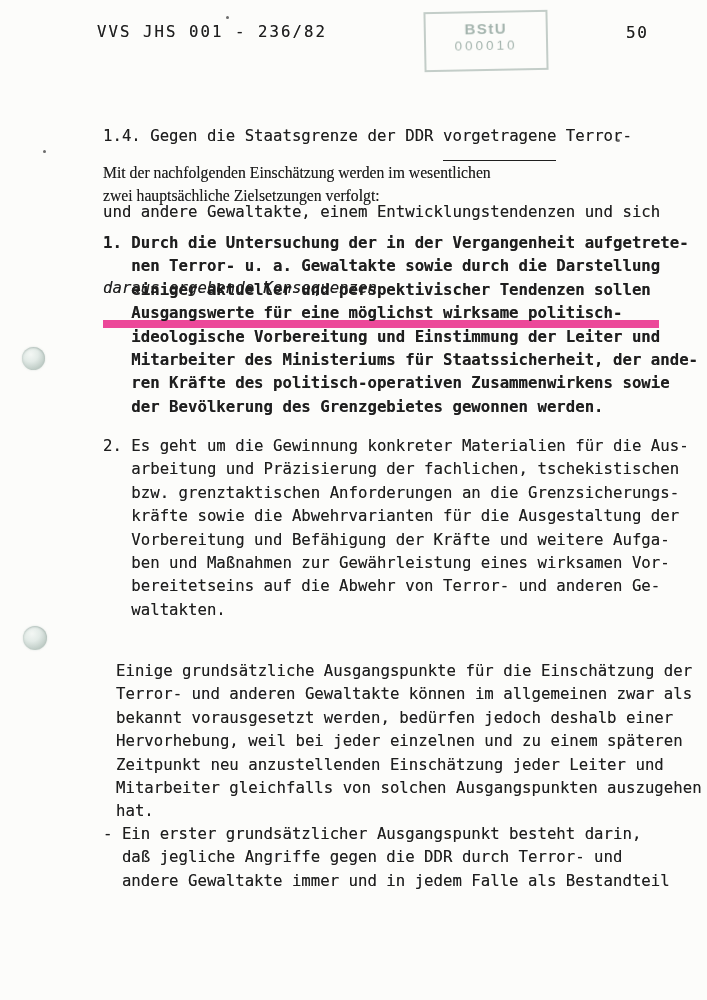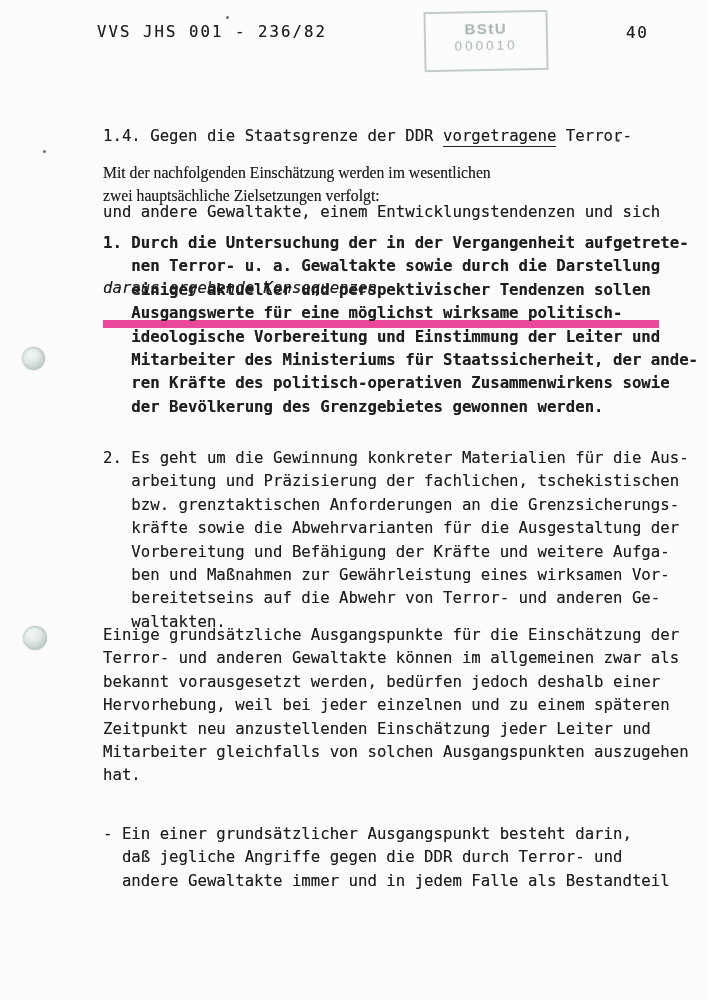--- a/index.html
+++ b/index.html
@@ -33,30 +33,30 @@
   .stamp-num { font-size:13.5px; letter-spacing:3px; margin-top:1px; }
 
   .heading {
     position:absolute; left:103px; top:72px;
     font-size:15.7px; line-height:25.4px; white-space:pre;
   }
   .h-line3 {
     display:inline-block; width:556px;
     border-bottom:8px solid #ec4899; padding-bottom:19px;font-style:italic;
   }
-  .u { border-bottom:1.6px solid #1f1f1f; padding-bottom:1px; }
+  .u { border-bottom:1.6px solid #1f1f1f; padding-bottom:15px; }
 
   .block {
     position:absolute; left:103px;
     font-size:15.7px; line-height:23.4px; white-space:pre;
   }
   #p-intro      { top:161px;font-family:Liberation Serif, serif; }
   #p-item1      { top:231px;font-weight:bold; }
-  #p-item2      { top:446px; }
-  #p-principles { top:623px; }
+  #p-item2      { top:434px; }
+  #p-principles { top:659px;margin-left:13px; }
   #p-first      { top:822px; }
 
   .punch {
     position:absolute; border-radius:50%;
     background:radial-gradient(circle at 38% 32%, #f3f7f4 0%, #e3ebe7 35%, #bfccc6 72%, #cdd8d3 100%);
     box-shadow:inset 0 1px 2px rgba(120,140,132,0.45), 0 0 2px rgba(150,170,162,0.35);
   }
   #punch-top    { left:22px; top:347px; width:23px; height:23px; }
   #punch-bottom { left:23px; top:626px; width:24px; height:24px; }
 
@@ -65,21 +65,21 @@
   #speck-2 { left:43px;  top:150px; width:3px; height:3px; }
   #speck-3 { left:616px; top:139px; width:4px; height:3px; }
 </style>
 </head>
 <body>
 
 <div class="page">
 
   <div class="header-left txt">VVS JHS 001 - 236/82</div>
 
-  <div class="page-num txt">40</div>
+  <div class="page-num txt">50</div>
 
   <div class="stamp">
     <div class="stamp-org">BStU</div>
     <div class="stamp-num">000010</div>
   </div>
 
   <div class="heading txt">
     <div><span>1.4. Gegen die Staatsgrenze der DDR </span><span class="u">vorgetragene</span><span> Terror-</span></div>
     <div>und andere Gewaltakte, einem Entwicklungstendenzen und sich</div>
     <div><span class="h-line3">daraus ergebende Konsequenzen</span></div>
@@ -107,21 +107,21 @@
    waltakten.</div>
 
   <div class="block txt" id="p-principles">Einige grundsätzliche Ausgangspunkte für die Einschätzung der
 Terror- und anderen Gewaltakte können im allgemeinen zwar als
 bekannt vorausgesetzt werden, bedürfen jedoch deshalb einer
 Hervorhebung, weil bei jeder einzelnen und zu einem späteren
 Zeitpunkt neu anzustellenden Einschätzung jeder Leiter und
 Mitarbeiter gleichfalls von solchen Ausgangspunkten auszugehen
 hat.</div>
 
-  <div class="block txt" id="p-first">- Ein einer grundsätzlicher Ausgangspunkt besteht darin,
+  <div class="block txt" id="p-first">- Ein erster grundsätzlicher Ausgangspunkt besteht darin,
   daß jegliche Angriffe gegen die DDR durch Terror- und
   andere Gewaltakte immer und in jedem Falle als Bestandteil</div>
 
   <div class="punch" id="punch-top"></div>
   <div class="punch" id="punch-bottom"></div>
 
   <div class="speck" id="speck-1"></div>
   <div class="speck" id="speck-2"></div>
   <div class="speck" id="speck-3"></div>
 

